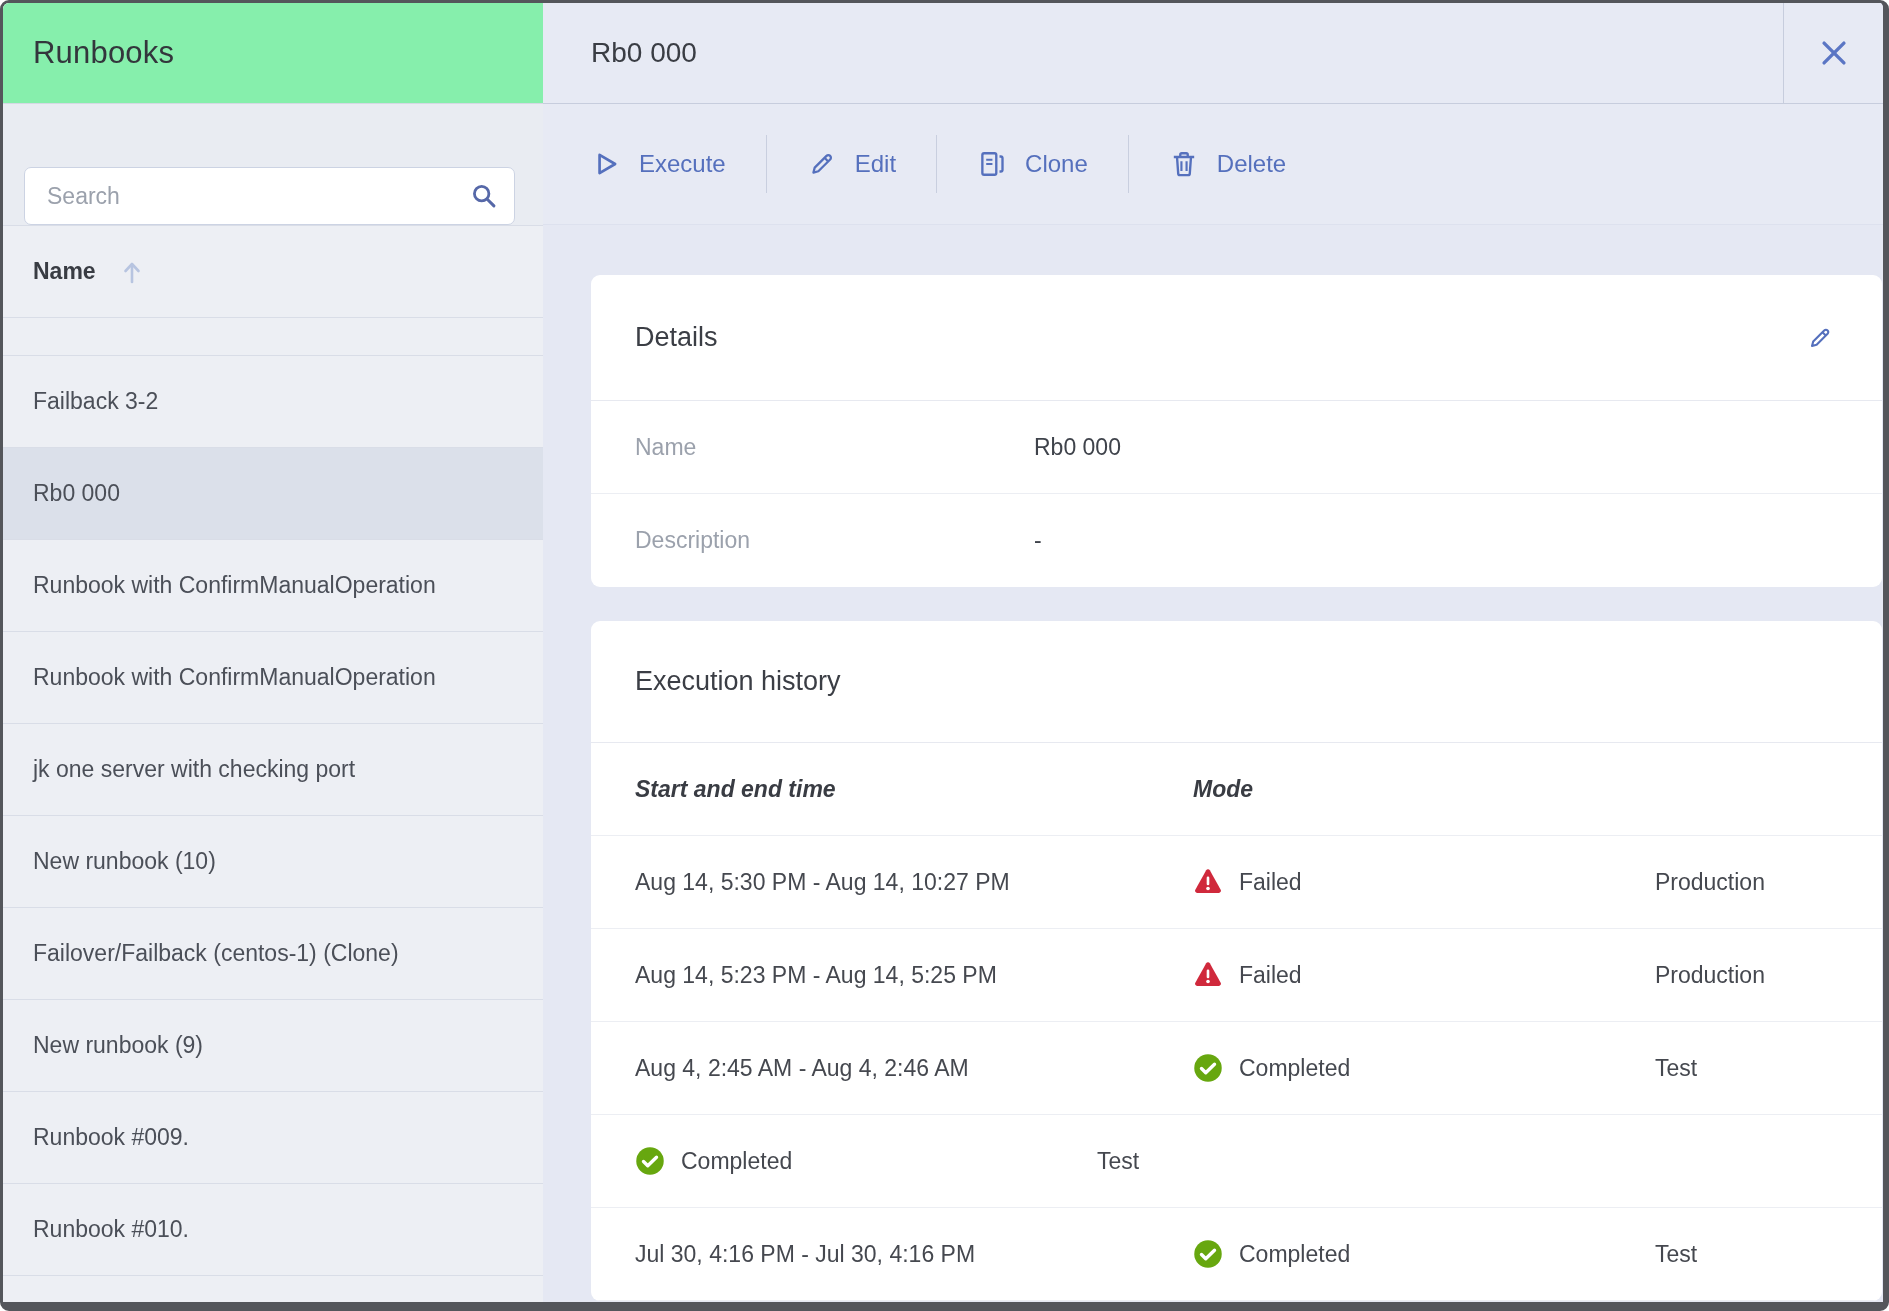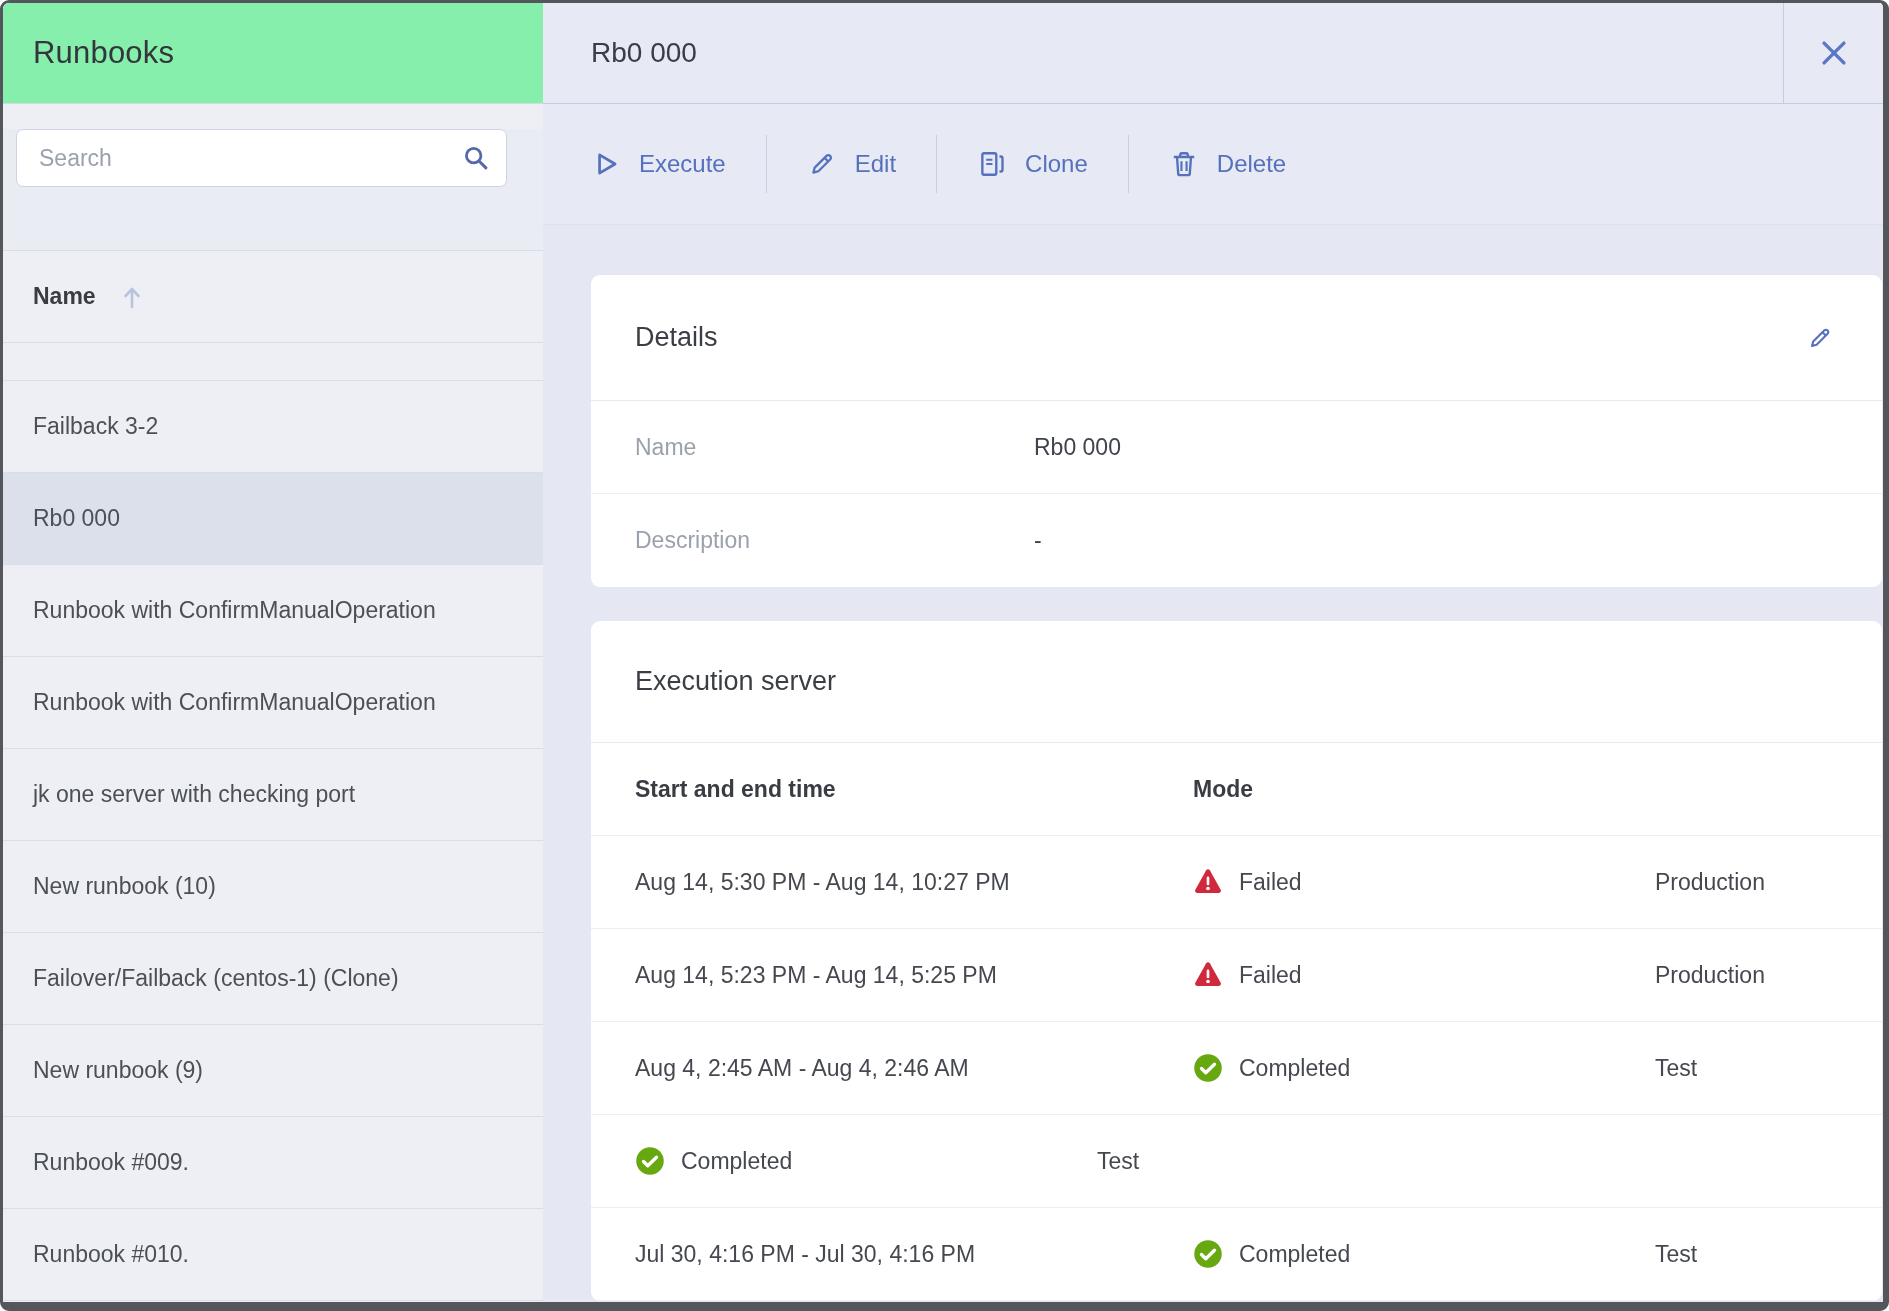--- a/index.html
+++ b/index.html
@@ -21,21 +21,21 @@
   .sidebar-header {
     height:101px; flex:0 0 101px; background:#86efac;
     border-bottom:1px solid #d5d9e4;
     display:flex; align-items:center; padding-left:30px;
   }
   .sidebar-title { font-size:31px; color:#33363c; font-weight:400; letter-spacing:0.2px; }
 
   .search-strip {
     height:122px; flex:0 0 122px; background:#e9ecf2;
     border-bottom:1px solid #d9dde7;
-    display:flex; align-items:flex-start; padding-left:13px;margin-top:25px;
+    display:flex; align-items:flex-end; padding-left:21px;
   }
   .search-box {
     width:491px; height:58px; background:#ffffff;
     border:1px solid #ccd3e3; border-radius:7px;
     display:flex; align-items:center; padding:0 16px 0 20px;
   }
   .search-box input {
     flex:1; border:none; outline:none; font-family:inherit;
     font-size:23px; color:#45484f; background:transparent;
   }
@@ -107,21 +107,21 @@
     border-bottom:1px solid #eceef3; font-size:23px;
   }
   .field-row:last-child { border-bottom:none; }
   .field-label { width:399px; flex:0 0 399px; color:#9ba1ac; }
   .field-value { color:#3f434b; }
 
   .table-header, .table-row {
     display:flex; align-items:center; padding-left:44px;
     height:93px; border-bottom:1px solid #eceef3;
   }
-  .table-header { font-weight:700; color:#393c43; font-size:23px; }
+  .table-header { font-weight:700; color:#393c43; font-size:23px;font-style:italic; }
   .table-row { font-size:23px; color:#45484f; }
   .col-time { width:558px; flex:0 0 558px; }
   .col-result { width:462px; flex:0 0 462px; display:flex; align-items:center; gap:16px; }
   .col-mode { flex:1; }
   .result-label { color:#45484f; }
 
   .ic { display:inline-flex; align-items:center; justify-content:center; }
 </style>
 </head>
 <body>
@@ -256,21 +256,21 @@
           <span class="field-value">Rb0 000</span>
         </div>
         <div class="field-row">
           <span class="field-label">Description</span>
           <span class="field-value">-</span>
         </div>
       </div>
 
       <div class="card history-card">
         <div class="card-title-row">
-          <span class="card-title">Execution server</span>
+          <span class="card-title">Execution history</span>
         </div>
 
         <div class="table-header">
           <span class="col-time">Start and end time</span>
           <span class="col-mode">Mode</span>
         </div>
 
         <div class="table-row">
           <span class="col-time">Aug 14, 5:30 PM - Aug 14, 10:27 PM</span>
           <span class="col-result">

